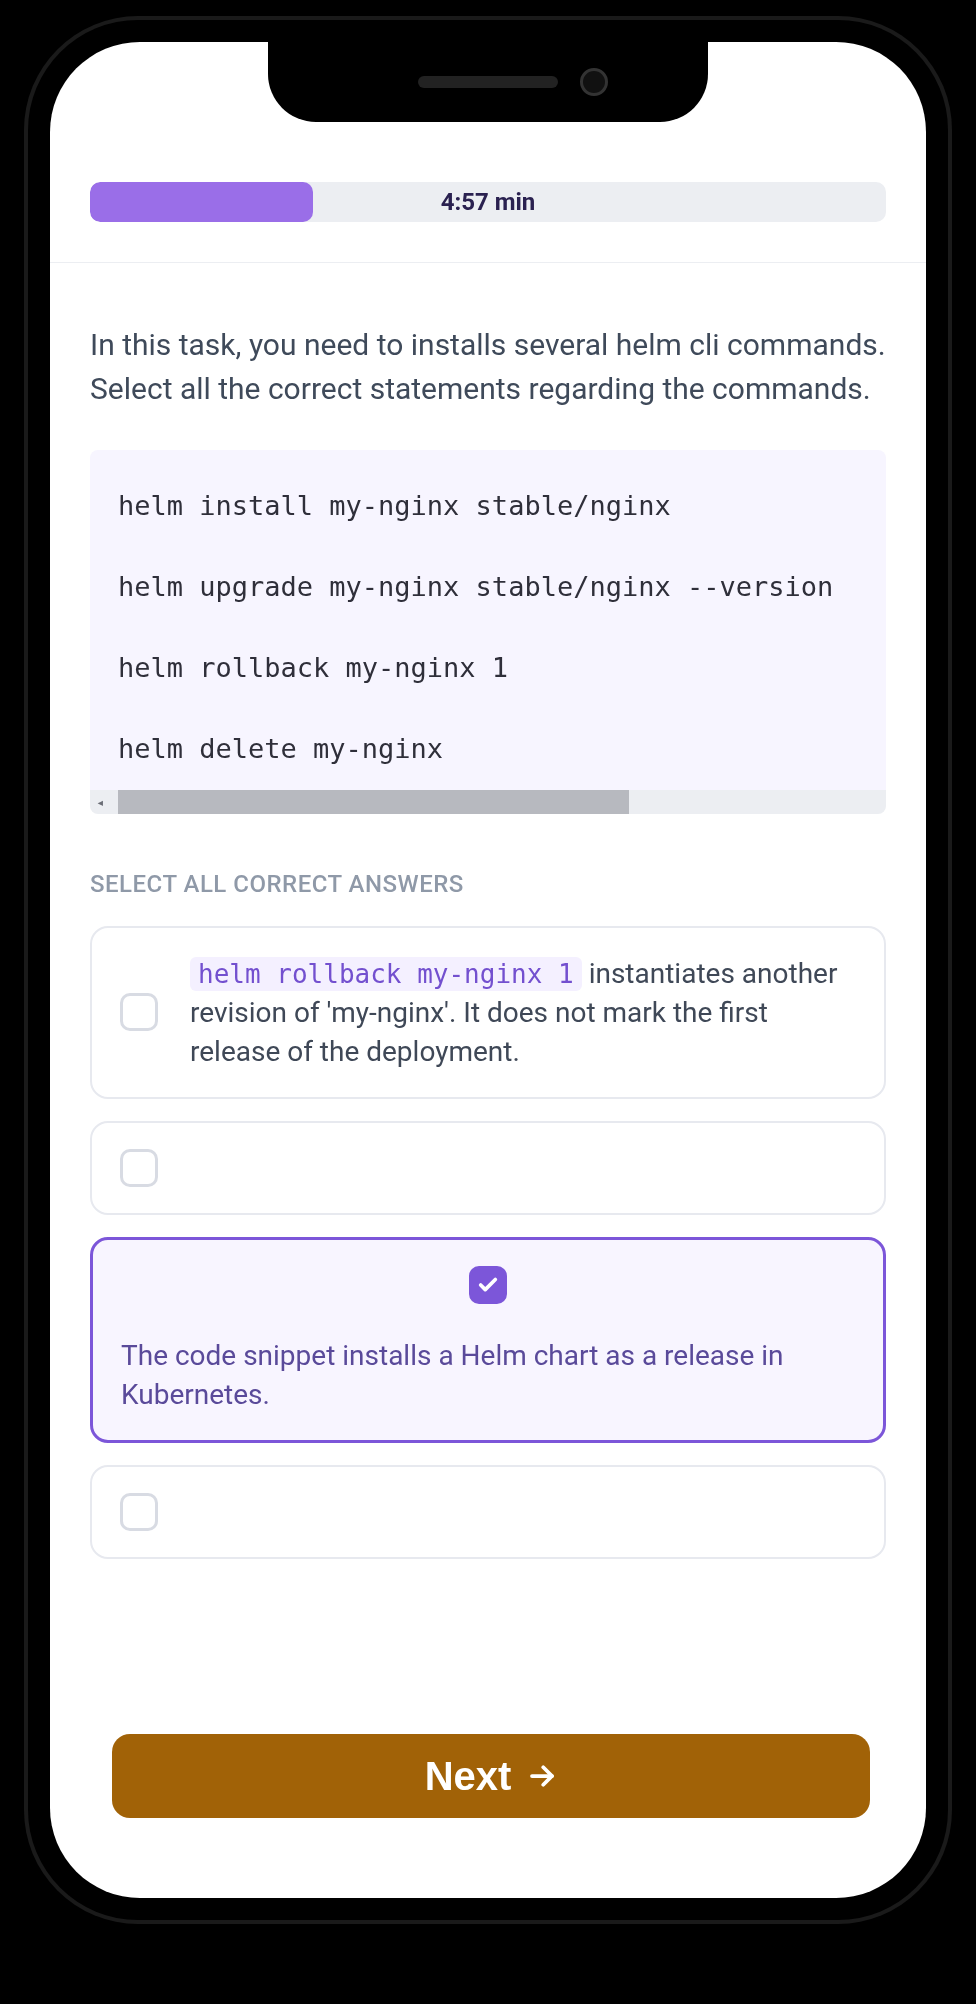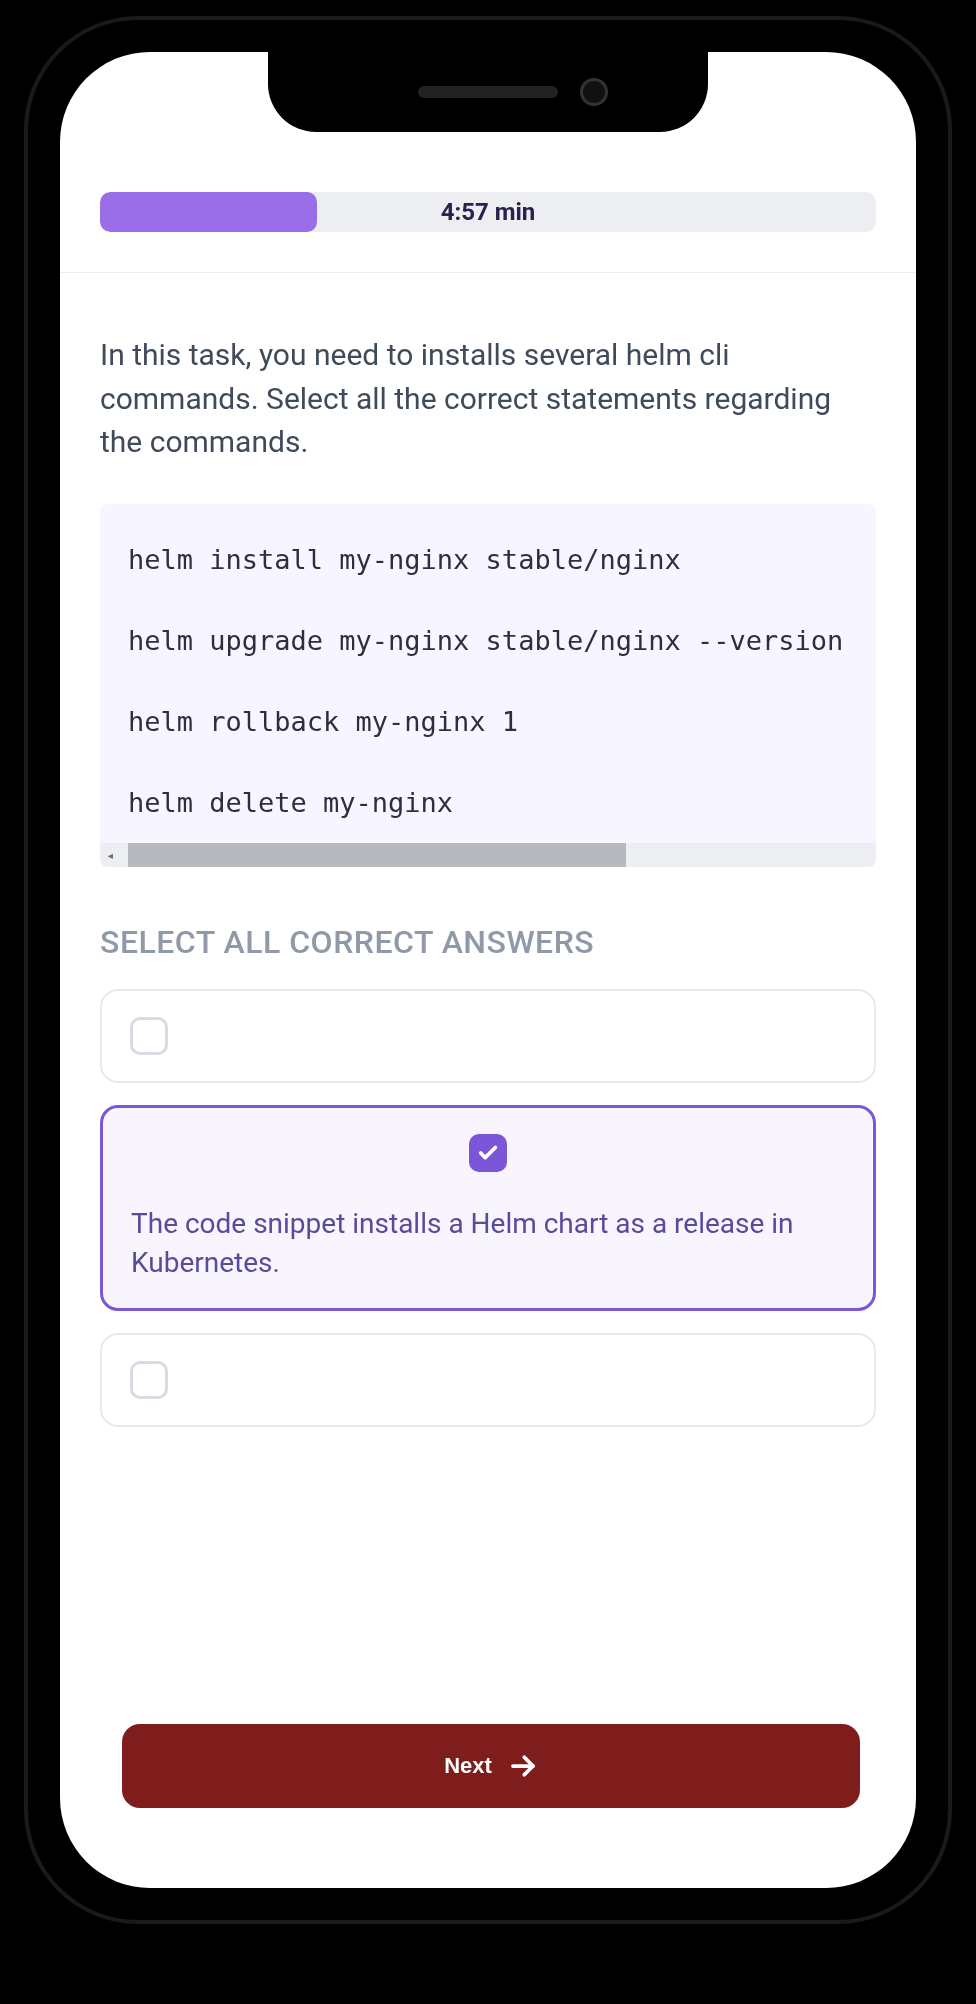--- a/index.html
+++ b/index.html
@@ -11,21 +11,21 @@
     display: flex;
     align-items: flex-start;
     justify-content: center;
     padding-top: 20px;
   }
   .phone-frame {
     width: 920px;
     height: 1900px;
     background: #000;
     border-radius: 110px;
-    padding: 32px;
+    padding: 22px;
     position: relative;
     box-shadow: 0 0 0 4px #1a1a1a;
   }
   .phone-screen {
     width: 100%;
     height: 100%;
     background: #fff;
     border-radius: 90px;
     overflow: hidden;
     position: relative;
@@ -149,21 +149,21 @@
   .code-scroll-track::after {
     content: "▸";
     position: absolute;
     right: 6px;
     top: 50%;
     transform: translateY(-50%);
     font-size: 14px;
     color: #6b6e76;
   }
   .section-label {
-    font-size: 32px;
+    font-size: 24px;
     font-weight: 500;
     letter-spacing: 0.5px;
     color: #8f99a8;
     margin: 56px 0 28px 0;
   }
   .answer {
     border: 2px solid #e7e9ef;
     border-radius: 18px;
     padding: 26px 28px;
     margin-bottom: 22px;
@@ -207,25 +207,25 @@
     padding: 2px 8px;
     border-radius: 6px;
     font-size: 26px;
   }
   .next-btn {
     position: absolute;
     left: 62px;
     right: 56px;
     bottom: 80px;
     height: 84px;
-    background: #7f1d1d;
+    background: #a16207;
     border: none;
     border-radius: 18px;
     color: #fff;
-    font-size: 22px;
+    font-size: 40px;
     font-weight: 700;
     display: flex;
     align-items: center;
     justify-content: center;
     gap: 16px;
     cursor: pointer;
     z-index: 50;
   }
   .next-btn svg { stroke: #fff; }
 </style>
@@ -257,20 +257,24 @@
 helm upgrade my-nginx stable/nginx --version
 
 helm rollback my-nginx 1
 
 helm delete my-nginx</span>
 <div class="code-scroll-track"><div class="code-scroll-thumb"></div></div></div>
 
         <div class="section-label">SELECT ALL CORRECT ANSWERS</div>
 
         <div id="answers">
+            <div class="answer">
+              <div class="checkbox"></div>
+              <div class="answer-text"><span class="inline-code">helm rollback my-nginx 1</span> instantiates another revision of 'my-nginx'. It does not mark the first release of the deployment.</div>
+            </div>
             <div class="answer">
               <div class="checkbox"></div>
             </div>
             <div class="answer selected">
               <div class="checkbox">
                 <svg width="22" height="22" viewBox="0 0 24 24" fill="none" stroke="#fff" stroke-width="4" stroke-linecap="round" stroke-linejoin="round">
                   <polyline points="20 6 9 17 4 12"></polyline>
                 </svg>
               </div>
               <div class="answer-text">The code snippet installs a Helm chart as a release in Kubernetes.</div>

